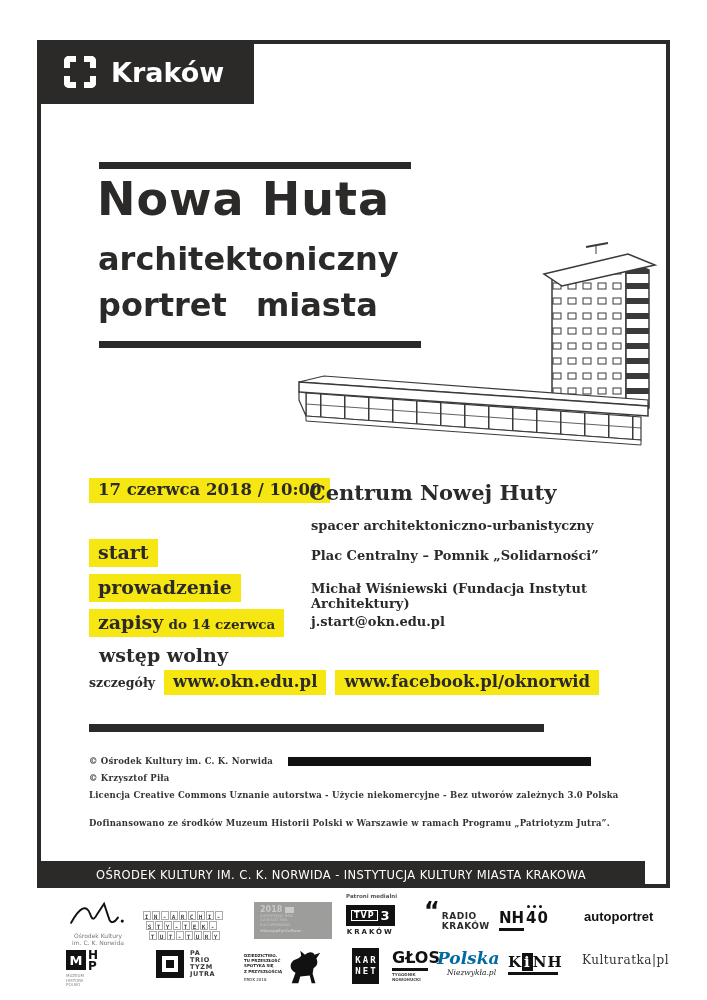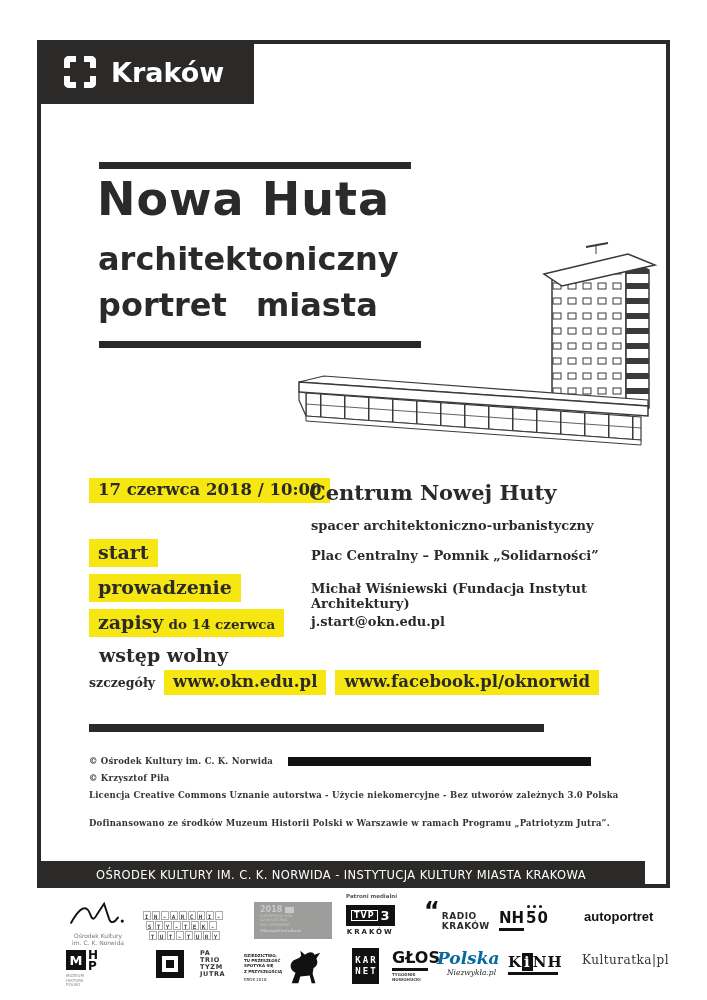--- a/index.html
+++ b/index.html
@@ -105,21 +105,21 @@
                font-weight:bold;font-size:13px;color:#111;}
 
   .mhp{left:66px;top:62px;}
   .mhp-mark{display:flex;align-items:flex-start;}
   .mhp-m{width:20px;height:20px;background:#111;color:#fff;display:flex;align-items:center;
          justify-content:center;font-family:"DejaVu Sans",sans-serif;font-weight:bold;font-size:13px;}
   .mhp-hp{font-family:"DejaVu Sans",sans-serif;font-weight:bold;font-size:12px;line-height:11px;
           color:#111;margin-left:2px;}
   .mhp-cap{font-family:"DejaVu Sans",sans-serif;font-size:4px;color:#888;line-height:4.5px;margin-top:2px;}
 
-  .patriotyzm{left:156px;top:62px;display:flex;gap:16px;align-items:flex-start;}
+  .patriotyzm{left:156px;top:62px;display:flex;gap:6px;align-items:flex-start;}
   .pj-icon{width:28px;height:28px;border:6px solid #111;box-sizing:border-box;position:relative;background:#fff;}
   .pj-icon::after{content:"";position:absolute;left:4px;top:4px;width:8px;height:8px;background:#111;}
   .pj-txt{font-family:"DejaVu Sans",sans-serif;font-weight:bold;font-size:6.5px;
           line-height:7px;letter-spacing:0.6px;color:#333;}
 
   .dziedzictwo{left:244px;top:60px;display:flex;gap:4px;}
   .dz-txt{font-family:"DejaVu Sans",sans-serif;font-weight:bold;font-size:4px;
           line-height:5.2px;color:#222;margin-top:5px;}
   .dz-year{margin-top:3px;font-weight:normal;}
 
@@ -274,21 +274,21 @@
 
   <div class="logo radio">
     <span class="radio-q">“</span>
     <div class="radio-txt">
       <div>RADIO</div>
       <div>KRAKÓW</div>
     </div>
   </div>
 
   <div class="logo nh50">
-    <span class="nh">NH</span><span class="nhnum">50</span>
+    <span class="nh">NH</span><span class="nhnum">40</span>
   </div>
 
   <div class="logo autoportret">autoportret</div>
 
   <div class="logo mhp">
     <div class="mhp-mark">
       <div class="mhp-m">M</div>
       <div class="mhp-hp">
         <div>H</div>
         <div>P</div>

